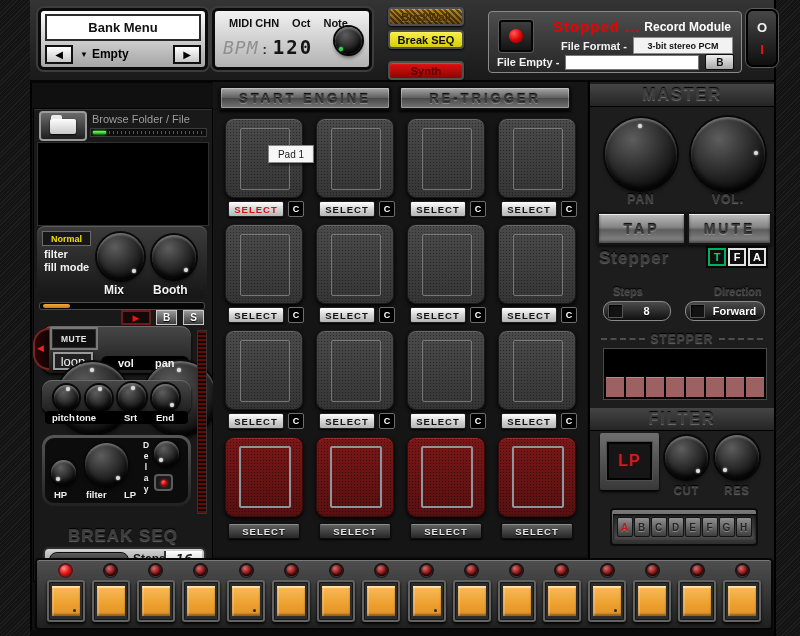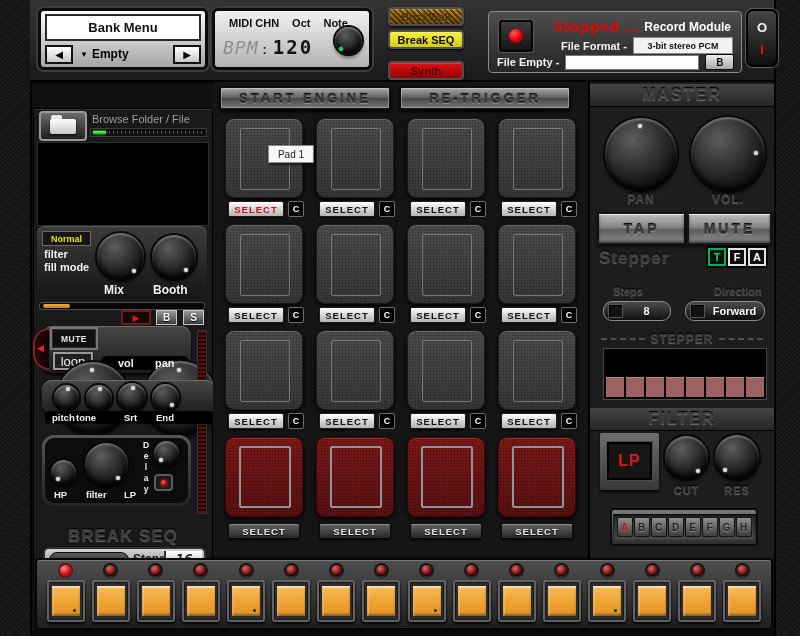--- a/index.html
+++ b/index.html
@@ -91,21 +91,21 @@
   #loop-arrow{position:absolute;left:-5px;top:17px;color:#e22;font-size:9px;}
   #mute-btn{position:absolute;left:10px;top:3px;width:42px;height:17px;background:#101010;border:1px solid #2a2a2a;
     box-shadow:0 0 0 2px #787878;color:#e5e5e5;font-weight:bold;font-size:8.5px;letter-spacing:.5px;}
   #loop-btn{position:absolute;left:11px;top:26px;width:40px;height:18px;background:#202020;border:2px solid #9a9a9a;
     box-sizing:border-box;color:#f0f0f0;font-size:13px;box-shadow:0 1px 2px #000;}
   #loop-strip{position:absolute;left:59px;top:30px;width:88px;height:14px;background:#000;border-radius:6px;}
   #vol-knob{left:72px;top:6px;width:29px;height:29px;}
   #pan-knob{left:110px;top:7px;width:27px;height:27px;}
   .loop-klabel{position:absolute;top:31px;color:#f4f4f4;font-weight:bold;font-size:11px;}
   #level-meter{left:163px;top:221px;width:8px;height:182px;background:repeating-linear-gradient(180deg,#5c0e0e 0 2px,#190404 2px 4px);border:1px solid #333;}
-  #tune-panel{left:8px;top:271px;width:149px;height:34px;padding-left:25px;}
+  #tune-panel{left:8px;top:271px;width:149px;height:34px;}
   #tune-strip{position:absolute;left:3px;right:3px;top:31px;height:13px;background:#000;border-radius:4px;}
   .tune-klabel{position:absolute;top:32px;color:#f4f4f4;font-weight:bold;font-size:9.5px;}
   #hpf-panel{left:8px;top:326px;width:149px;height:71px;background:linear-gradient(#565656,#222);border-radius:12px;padding:3px;box-sizing:border-box;}
   #hpf-inner{position:absolute;left:3px;top:3px;right:3px;bottom:3px;background:#0c0c0c;border-radius:9px;}
   .hpf-label{position:absolute;color:#ededed;font-weight:bold;font-size:9.5px;}
   #delay-vtext{position:absolute;left:99px;top:5px;height:54px;writing-mode:vertical-rl;text-orientation:upright;
     color:#ededed;font-weight:bold;font-size:8.5px;letter-spacing:1px;}
   #delay-led{position:absolute;left:112px;top:39px;width:19px;height:17px;background:#1b1b1b;border:2px solid #5c5c5c;border-radius:4px;box-sizing:border-box;}
   .led-dot{width:6px;height:6px;border-radius:50%;background:radial-gradient(circle at 35% 30%,#f66,#c00 60%,#500);box-shadow:0 0 3px #f33;}
   #bs-title{left:0;top:417px;width:178px;text-align:center;font-size:17px;letter-spacing:1px;}

